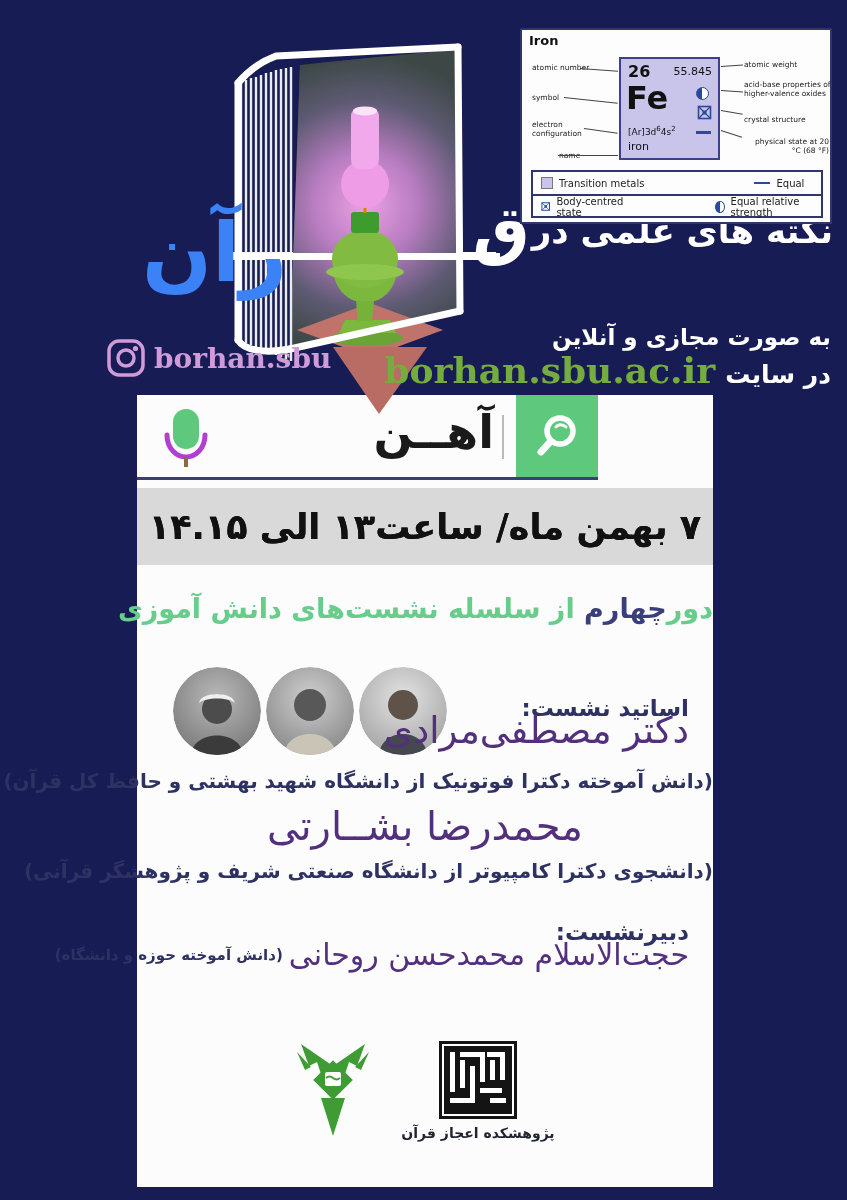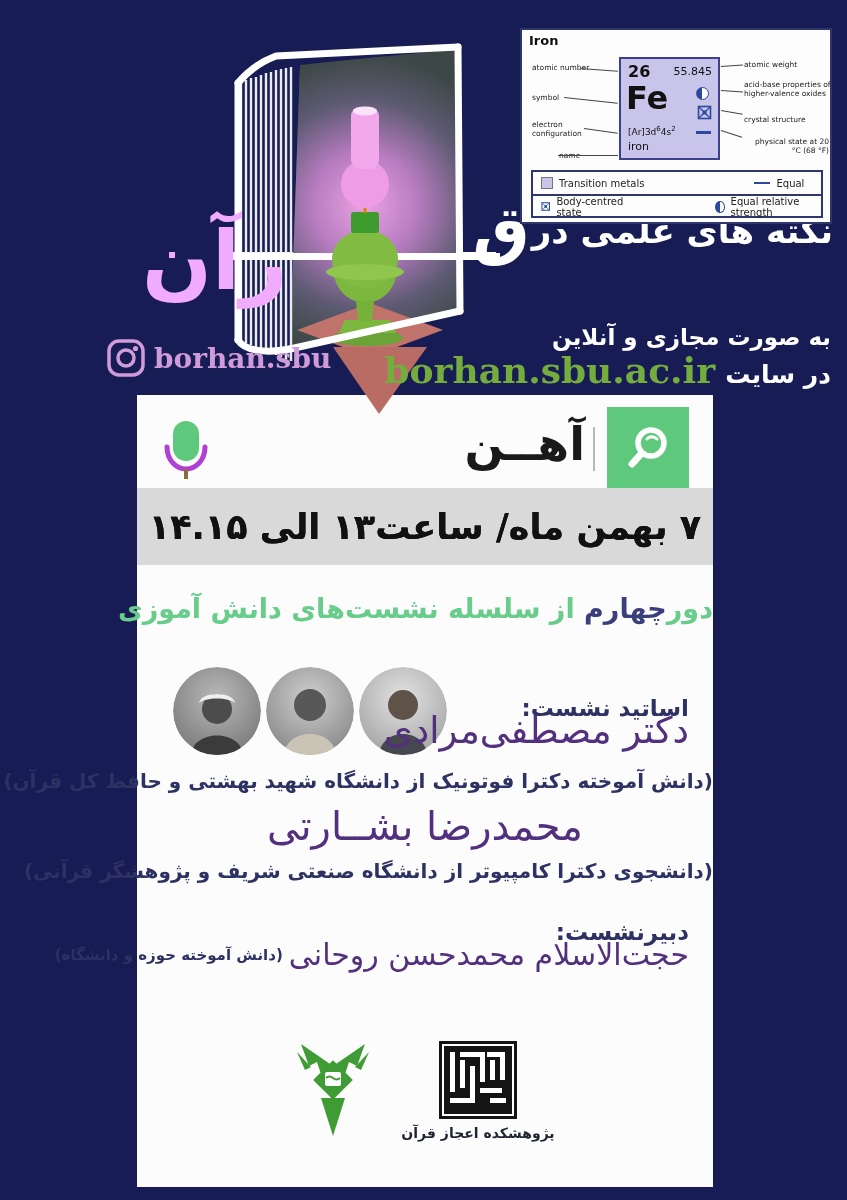--- a/index.html
+++ b/index.html
@@ -5,21 +5,21 @@
   html,body{margin:0;padding:0;background:#0e1130;}
   .poster{position:relative;width:847px;height:1200px;background:#181c55;overflow:hidden;
           font-family:"DejaVu Sans",sans-serif;}
   
   .book-svg{position:absolute;left:140px;top:35px;z-index:3;pointer-events:none;}
   
   .title-line{position:absolute;top:208px;right:14px;z-index:4;direction:rtl;display:flex;
               align-items:flex-start;color:#ffffff;white-space:nowrap;}
   .title-main{font-size:34px;font-weight:bold;line-height:1.4;}
   .title-qaf{font-size:64px;font-weight:bold;line-height:0.75;position:relative;top:-2px;margin-right:2px;}
-  .title-ran{position:absolute;left:142px;top:220px;z-index:4;color:#f0abfc;font-size:82px;
+  .title-ran{position:absolute;left:142px;top:212px;z-index:4;color:#3b82f6;font-size:82px;
              font-weight:bold;line-height:1;direction:rtl;}
   .kashida{position:absolute;left:228px;top:252px;width:268px;height:7px;background:#fff;z-index:2;}
   
   .online-1{position:absolute;right:16px;top:324px;z-index:4;color:#fff;font-weight:bold;
             font-size:23px;direction:rtl;white-space:nowrap;}
   .online-2{position:absolute;right:16px;top:349px;z-index:4;direction:rtl;display:flex;
             align-items:baseline;gap:10px;white-space:nowrap;}
   .online-2 .site-word{color:#fff;font-weight:bold;font-size:25px;}
   .online-2 .site-url{color:#74ad3d;font-weight:bold;font-size:36px;font-family:"DejaVu Serif",serif;}
   
@@ -47,21 +47,21 @@
                box-sizing:border-box;}
   .legend-row{display:flex;align-items:center;height:22px;padding:0 8px;gap:6px;}
   .legend-div{height:1.5px;background:#30356b;margin:0;}
   .legend-sq{width:10px;height:10px;background:#c9c4ea;border:1px solid #777;}
   .legend-dash{width:16px;height:2.5px;background:#2b4a9d;margin-left:104px;}
   .legend-half{width:10px;height:10px;border-radius:50%;border:1.5px solid #2b4a9d;
                background:linear-gradient(90deg,#2b4a9d 50%,#fff 50%);margin-left:84px;}
   .legend-txt{font-size:10px;color:#222;}
   
   .card{position:absolute;left:137px;top:395px;width:576px;height:792px;background:#fcfcfd;z-index:1;}
-  .search-row{position:absolute;left:0;top:12px;width:552px;height:82px;border-bottom:3px solid #3a3f78;}
+  .search-row{position:absolute;left:0;top:0;width:461px;height:82px;border-bottom:3px solid #3a3f78;}
   .search-btn{position:absolute;right:0;top:0;width:82px;height:82px;background:#5ec97c;border:none;
               display:flex;align-items:center;justify-content:center;cursor:pointer;}
   .search-cursor{position:absolute;right:94px;top:20px;width:2px;height:44px;background:#b9b9b9;}
   .search-term{position:absolute;right:104px;top:10px;font-size:46px;font-weight:bold;color:#1a1a1a;
                direction:rtl;}
   .mic{position:absolute;left:26px;top:12px;}
   .date-bar{position:absolute;left:0;top:93px;width:576px;height:77px;background:#d9d9d9;
             display:flex;align-items:center;justify-content:center;}
   .date-text{font-size:35px;font-weight:900;color:#111;direction:rtl;white-space:nowrap;
              text-shadow:0 0 0.6px #111;}

